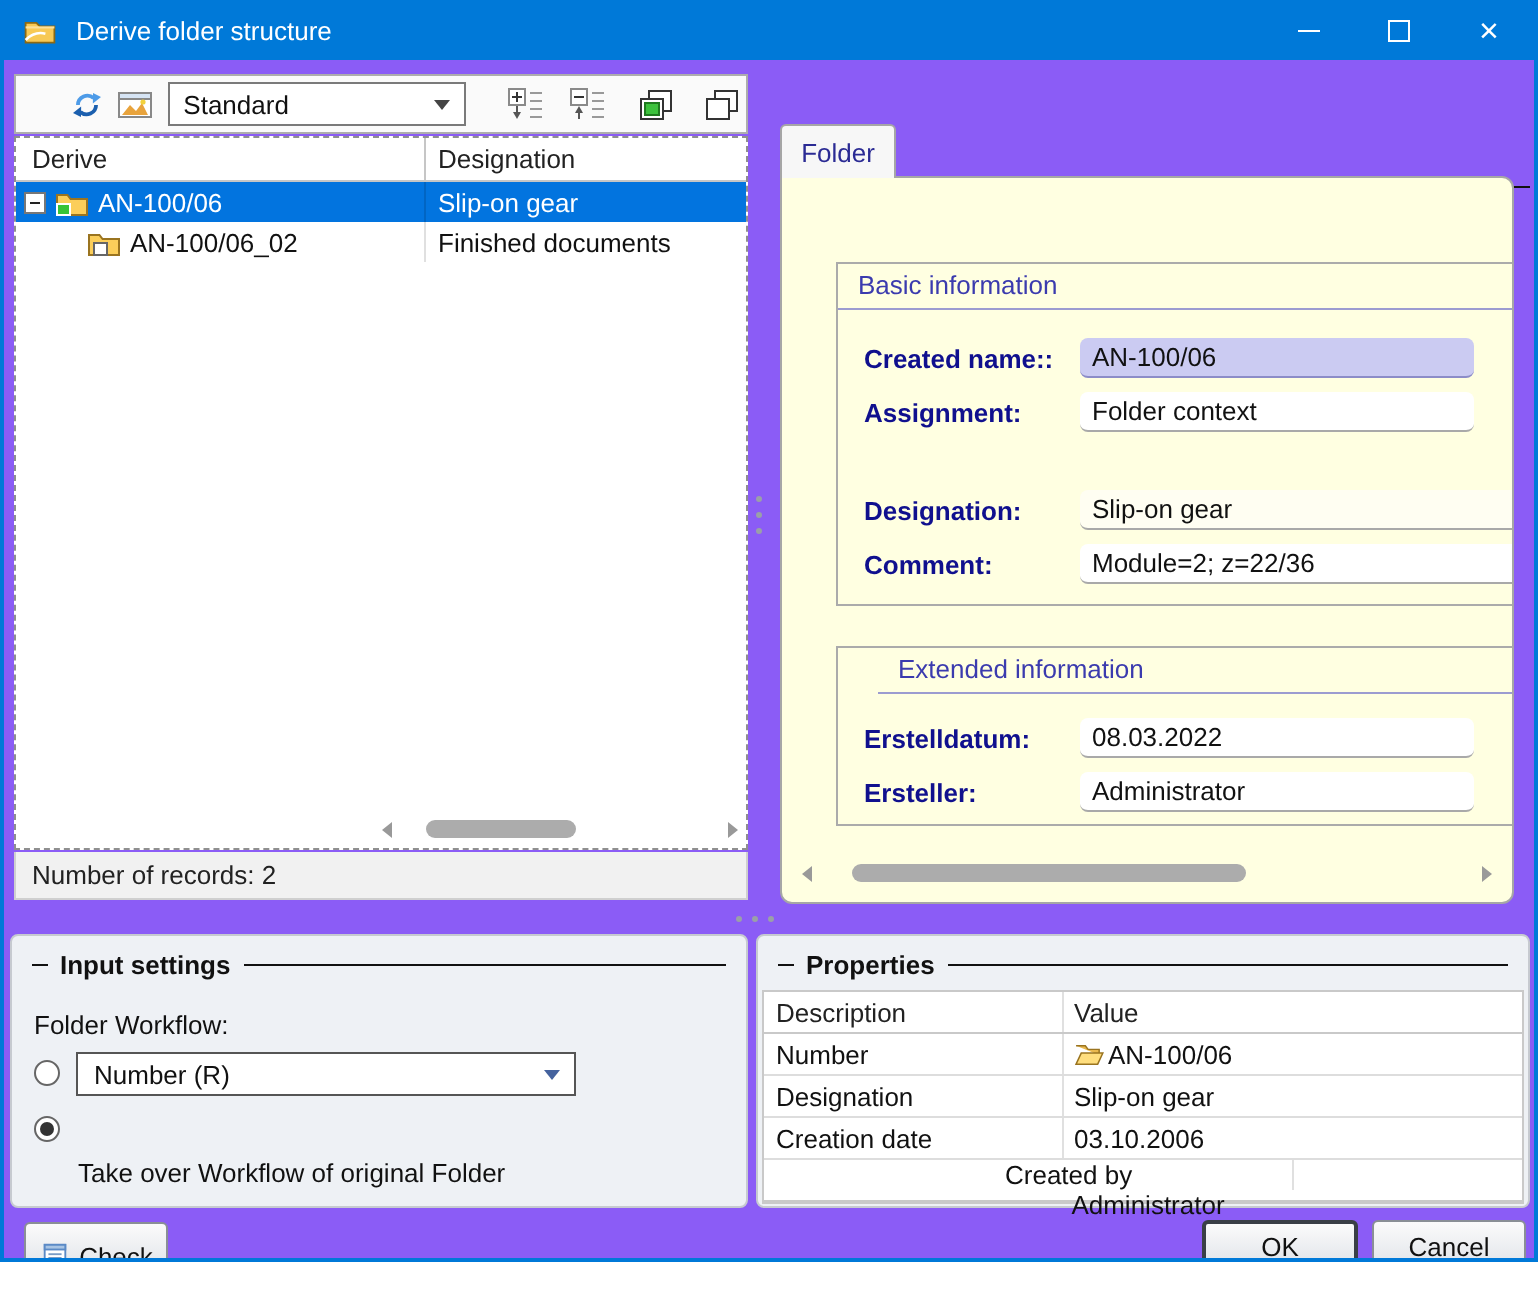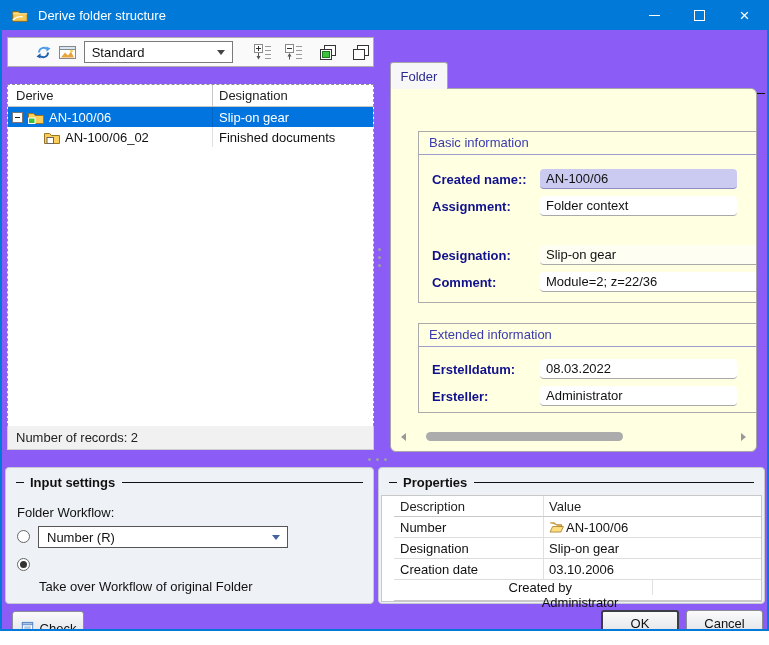--- a/index.html
+++ b/index.html
@@ -18,21 +18,21 @@
   .glyph-close{font-size:17px;line-height:17px;}
   
   .toolbar{position:absolute;left:5px;top:37px;width:367px;height:30px;background:#FAFAFA;
            border:1px solid #ADADAD;box-sizing:border-box;display:flex;align-items:center;padding-left:24px;}
   .tbtn{display:flex;align-items:center;justify-content:center;width:24px;height:24px;}
   .view-select{width:150px;height:22px;background:#fff;border:1px solid #7A7A7A;box-sizing:border-box;
                display:flex;align-items:center;padding-left:7px;margin:0 10px 0 4px;}
   .dd-arrow{margin-left:auto;margin-right:7px;width:0;height:0;border-left:4px solid transparent;
             border-right:4px solid transparent;border-top:5px solid #444;}
   .tree{position:absolute;left:5px;top:68px;width:367px;height:357px;background:#fff;
-        border:1px dashed #8F8F8F;box-sizing:border-box;overflow:hidden;margin-top:16px;}
+        border:1px dashed #8F8F8F;box-sizing:border-box;overflow:hidden;}
   .tree-header{height:21px;border-bottom:1px solid #C6C6C6;display:flex;color:#222;background:#fff;}
   .th-derive{width:205px;box-sizing:border-box;padding:3px 0 0 8px;border-right:1px solid #C6C6C6;}
   .th-desig{flex:1;padding:3px 0 0 6px;}
   .tree-row{height:20px;display:flex;align-items:center;}
   .tree-row .c1{width:205px;box-sizing:border-box;display:flex;align-items:center;height:100%;
                 border-right:1px solid rgba(0,0,0,0.12);}
   .tree-row .c2{flex:1;padding-left:6px;}
   .row-sel{background:#0274DF;color:#fff;}
   .expander{width:11px;height:11px;background:#fff;border:1px solid #777;box-sizing:border-box;
             position:relative;margin:0 5px 0 4px;flex:none;}
@@ -56,42 +56,42 @@
   .gh-line{flex:1;border-top:1px solid #111;margin-left:7px;}
   
   .tab{position:absolute;left:388px;top:62px;width:58px;height:27px;background:#F7F7F7;
        border:1px solid #A6A6A6;border-bottom:none;border-radius:3px 3px 0 0;z-index:2;
        display:flex;align-items:center;justify-content:center;color:#2B2B94;box-sizing:border-box;}
   .form-panel{position:absolute;left:388px;top:88px;width:367px;height:364px;background:#FFFFE1;
               border:1px solid #A6A6A6;border-radius:0 6px 6px 6px;box-sizing:border-box;overflow:hidden;}
   .fbox{position:absolute;left:27px;width:352px;border:1px solid #ABABAB;box-sizing:border-box;}
   .fbox-title{height:22px;line-height:22px;padding-left:10px;color:#3B3BAE;border-bottom:1px solid #9C9CD0;}
   .fbox1{top:42px;height:172px;}
-  .fbox2{top:234px;height:90px;}
+  .fbox2{top:234px;height:90px;padding-left:20px;}
   .flabel{position:absolute;left:13px;width:106px;font-weight:bold;color:#10108E;}
   .finput{position:absolute;left:121px;height:20px;border:none;border-bottom:1px solid #A9A9A9;
           border-radius:4px;background:#fff;font:13px "Liberation Sans",sans-serif;
           padding:0 6px;box-sizing:border-box;color:#111;}
   .finput.mandatory{background:#CBCBF2;border-bottom-color:#8C8CC8;}
   .form-hscroll{position:absolute;left:10px;right:10px;bottom:8px;height:13px;display:flex;align-items:center;}
   
   .bpanel{position:absolute;background:#EEF1F5;border:1px solid #C6CAD0;border-radius:4px;box-sizing:border-box;}
   .bp-left{left:3px;top:467px;width:369px;height:137px;}
   .bp-right{left:376px;top:467px;width:387px;height:137px;}
   .bp-head{position:absolute;left:10px;right:10px;top:7px;display:flex;align-items:center;font-weight:bold;}
   .wf-label{position:absolute;left:11px;top:37px;color:#111;}
   .radio{position:absolute;width:13px;height:13px;border:1px solid #666;border-radius:50%;background:#fff;box-sizing:border-box;}
   .radio.checked::after{content:"";position:absolute;left:2px;top:2px;right:2px;bottom:2px;border-radius:50%;background:#333;}
   .wf-dd{position:absolute;left:32px;top:58px;width:250px;height:22px;background:#fff;border:1px solid #555;
          box-sizing:border-box;display:flex;align-items:center;padding-left:8px;}
   .wf-dd .dd-arrow{border-top-color:#44629E;}
   .opt2-label{position:absolute;left:33px;top:88px;color:#111;margin-top:23px;}
   
   .ptable{position:absolute;left:2px;right:2px;top:27px;background:#fff;border:1px solid #C9C9C9;}
-  .prow{display:flex;height:20px;align-items:center;border-bottom:1px solid #DDD;margin-left:12px;}
+  .prow{display:flex;height:20px;align-items:center;border-bottom:1px solid #DDD;}
   .prow:last-child{border-bottom:1px solid #C9C9C9;flex-direction:column;}
   .phead{border-bottom:1px solid #C9C9C9;color:#222;}
   .pc1{width:150px;box-sizing:border-box;padding-left:6px;border-right:1px solid #E0E0E0;height:100%;display:flex;align-items:center;}
   .pc2{flex:1;padding-left:5px;display:flex;align-items:center;gap:2px;}
   
   .btn{position:absolute;height:26px;background:linear-gradient(#FBFBFB,#DFE2E8);border:1px solid #8A8F96;
        border-radius:3px;display:flex;align-items:center;justify-content:center;gap:5px;
        font-size:13px;color:#111;box-sizing:border-box;}
   .btn-check{left:10px;top:611px;width:72px;align-items:flex-end;}
   .btn-ok{left:599px;top:610px;width:78px;border:2px solid #3A3F46;}

